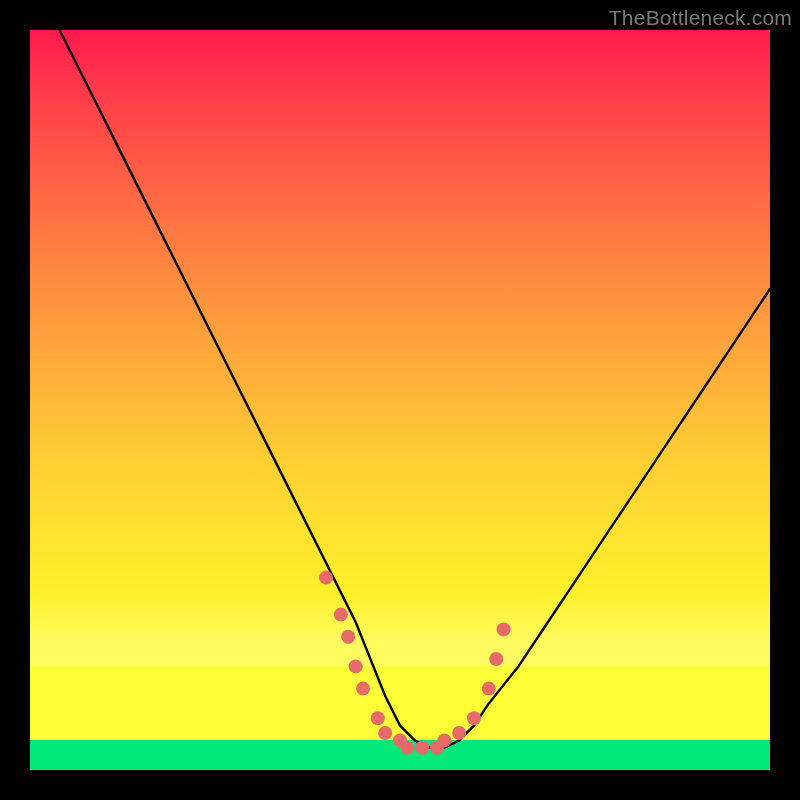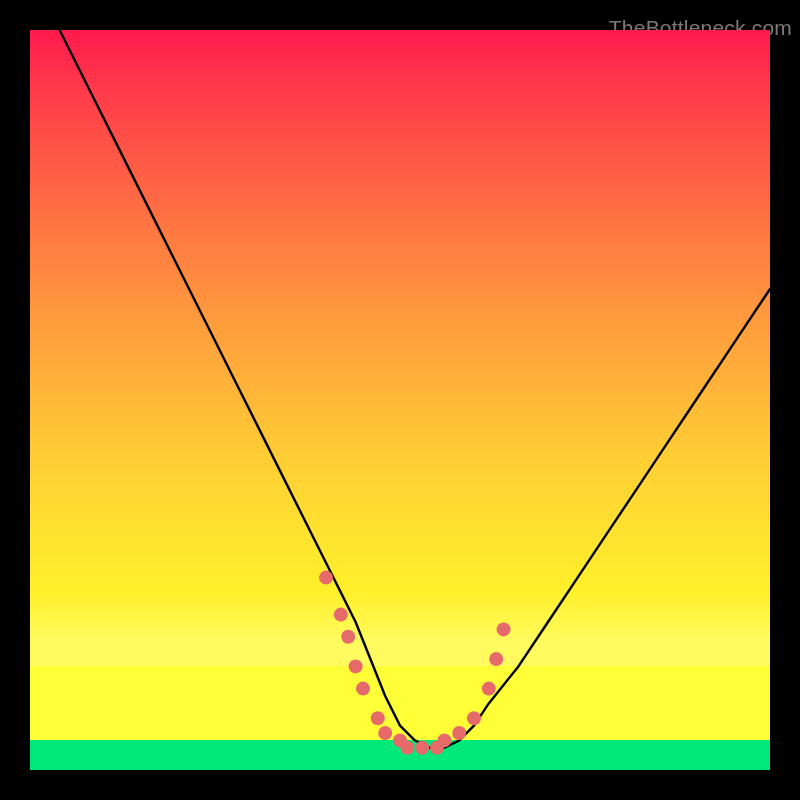--- a/index.html
+++ b/index.html
@@ -37,21 +37,21 @@
       #fffb5e 82.5%,
       #fffb5e 86%,
       #ffff38 86%,
       #ffff38 96%,
       #00e87a 96%,
       #00e87a 100%
     );
   }
   .watermark {
     position: absolute;
-    top: 16px;
+    top: 6px;
     right: 8px;
     color: #7a7a7a;
     font-size: 21px;
     font-weight: 500;
     letter-spacing: 0.2px;
     user-select: none;
   }
   svg.curve {
     position: absolute;
     inset: 0;

